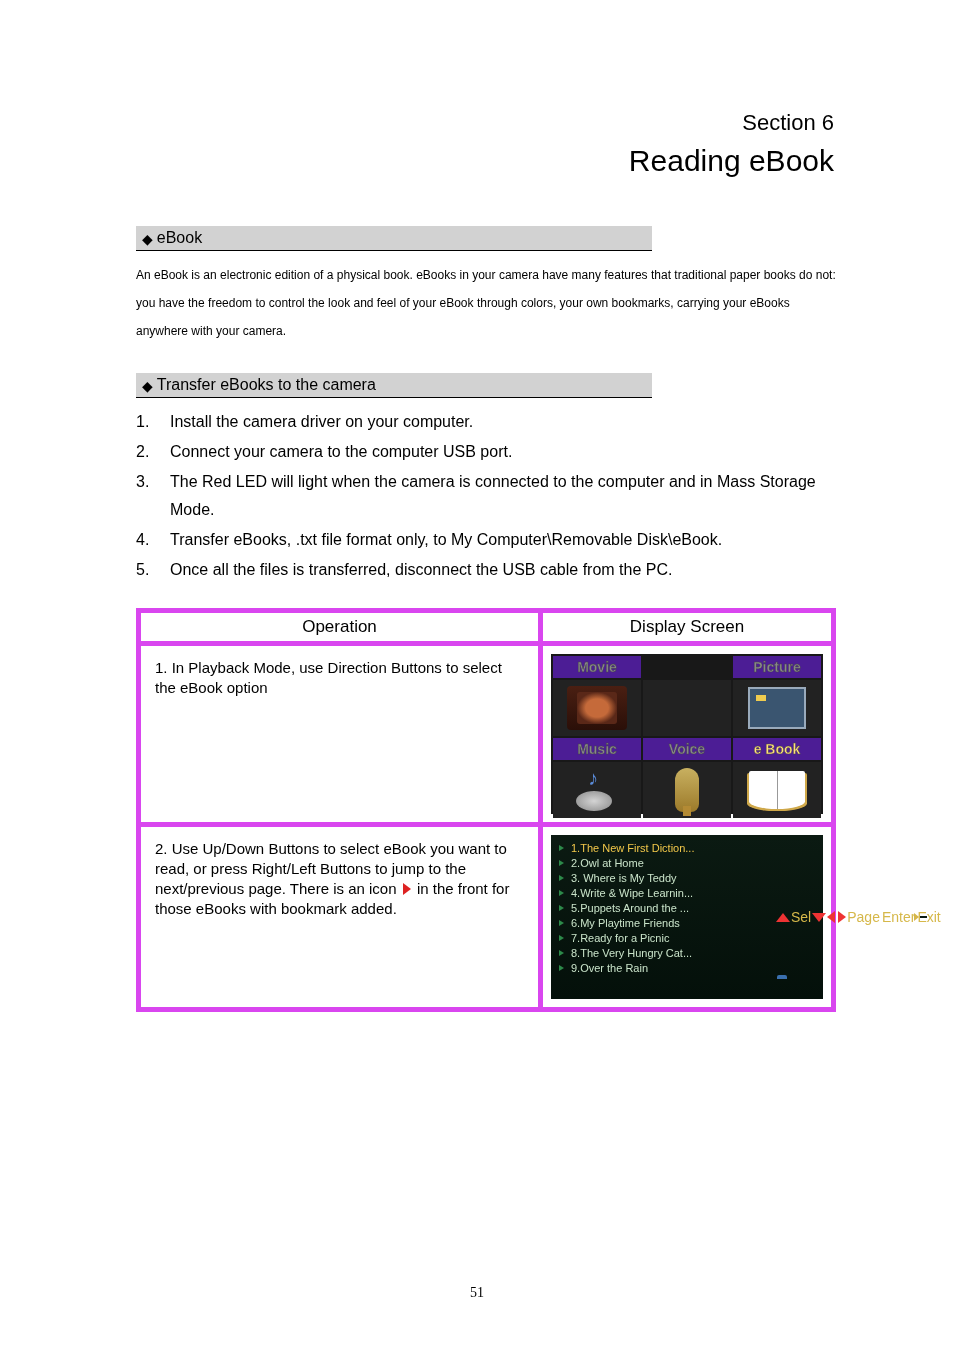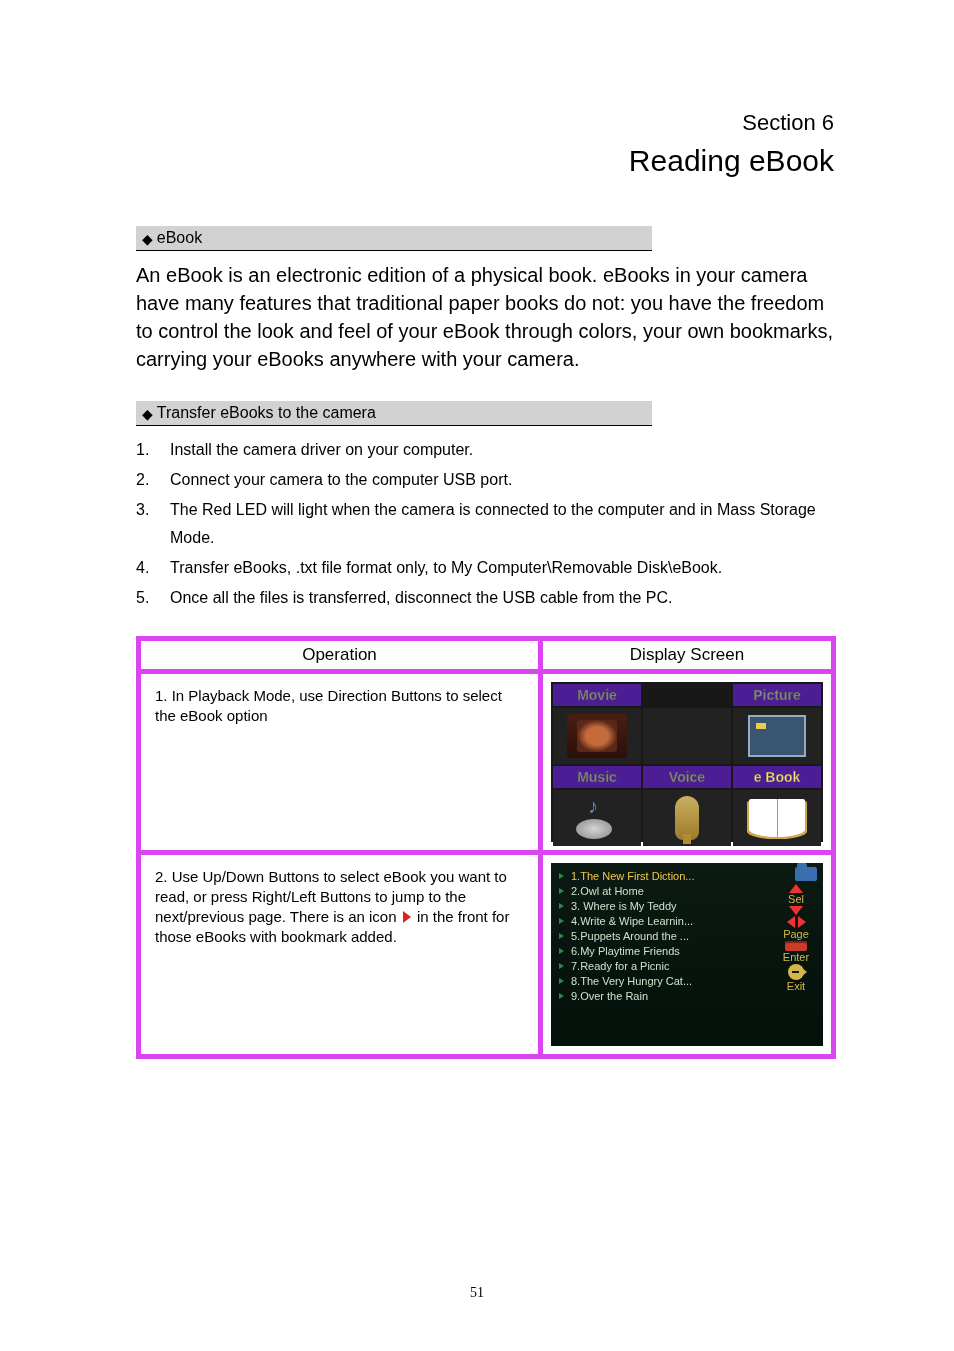--- a/index.html
+++ b/index.html
@@ -34,21 +34,21 @@
     margin-bottom: 10px;
     width: 516px;
   }
   .subhead .diamond {
     display: inline-block;
     margin-right: 4px;
     vertical-align: middle;
     font-size: 14px;
   }
   .bodytext {
-    font-size: 20px;
+    font-size: 12px;
     line-height: 28px;
     margin-bottom: 28px;
   }
   ol.steps {
     list-style: none;
     counter-reset: step;
     font-size: 16px;
     line-height: 28px;
     margin: 10px 0 24px 0;
     padding-left: 0;
@@ -189,21 +189,21 @@
     position: relative;
     box-shadow: -2px 2px 0 #cfa84a, 2px 2px 0 #cfa84a;
   }
   .thumb-ebook::before {
     content:""; position:absolute; left:50%; top:0; bottom:0;
     width:1px; background:#999;
   }
   
   .screen2 {
     width: 272px;
-    height: 183px;
+    height: 164px;
     background: linear-gradient(#0b1a12,#04100a);
     display: flex;
     position: relative;
   }
   .s2-list {
     flex: 1;
     padding: 6px 4px 4px 8px;
     font-size: 11px;
     line-height: 15px;
     color: #c9e3c9;
@@ -221,24 +221,24 @@
     left: 0; top: 4px;
     border-top: 3px solid transparent;
     border-bottom: 3px solid transparent;
     border-left: 5px solid #2d8a4a;
   }
   .s2-item.sel { color: #f2c84a; }
   .s2-side {
     width: 48px;
     padding: 4px 6px 4px 0;
     display: flex;
-    flex-direction: column;
+    flex-direction: row;
     align-items: center;
     gap: 1px;
-    font-size: 11px;
+    font-size: 14px;
     color: #d6b84a;
     margin-left: 24px;
   }
   .s2-side .folder-ic {
     align-self: flex-end;
     width: 22px; height: 14px;
     background: #3a6fae;
     border-radius: 2px;
     margin-bottom: 2px;
     position: relative;

